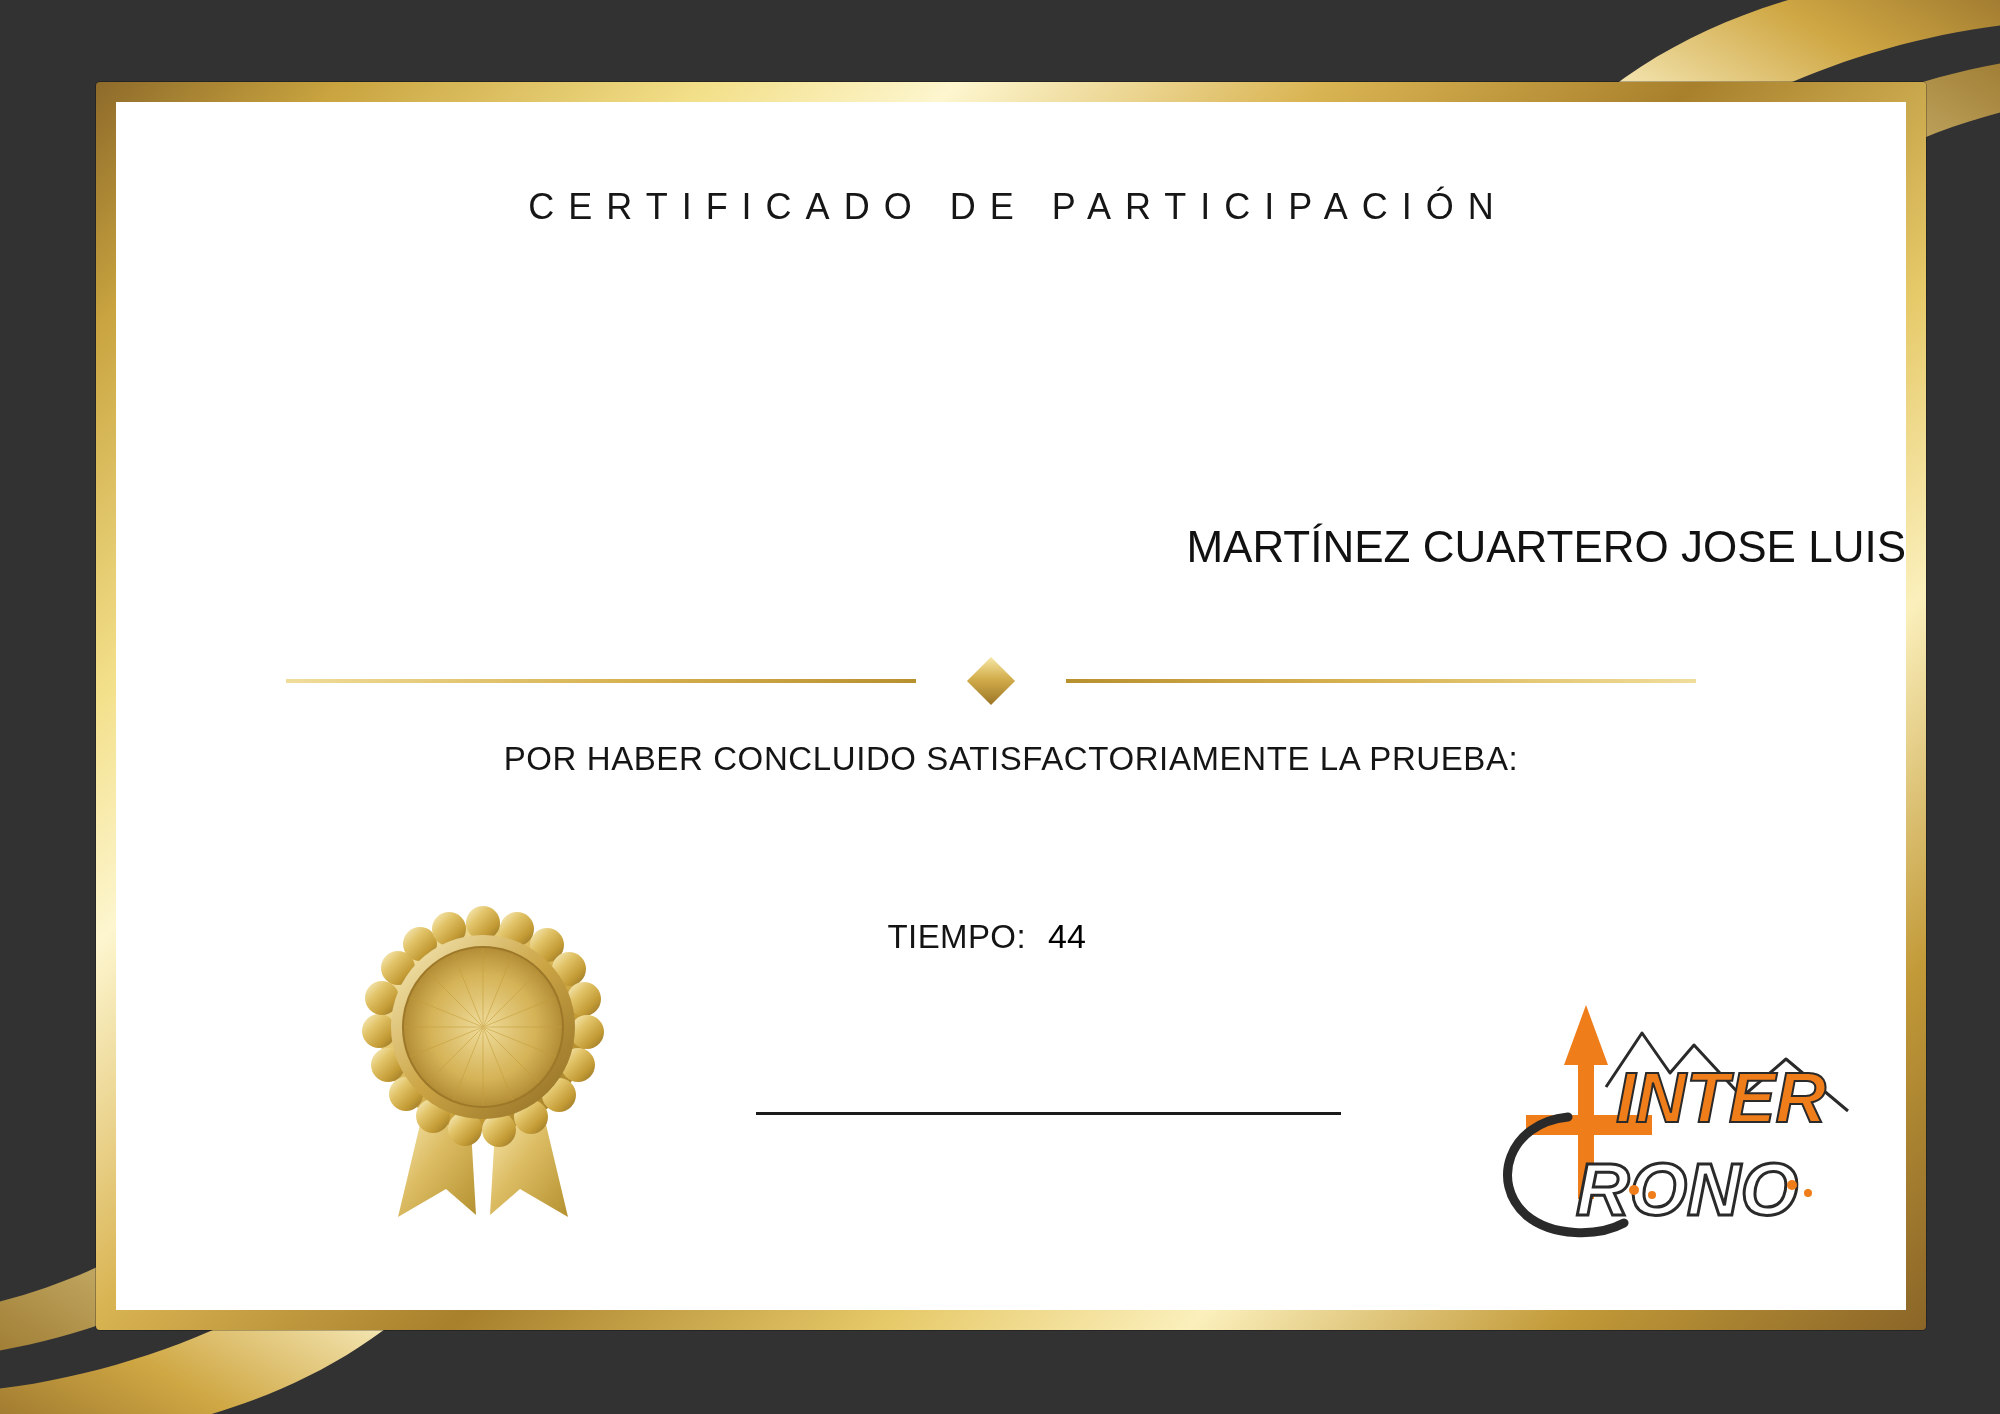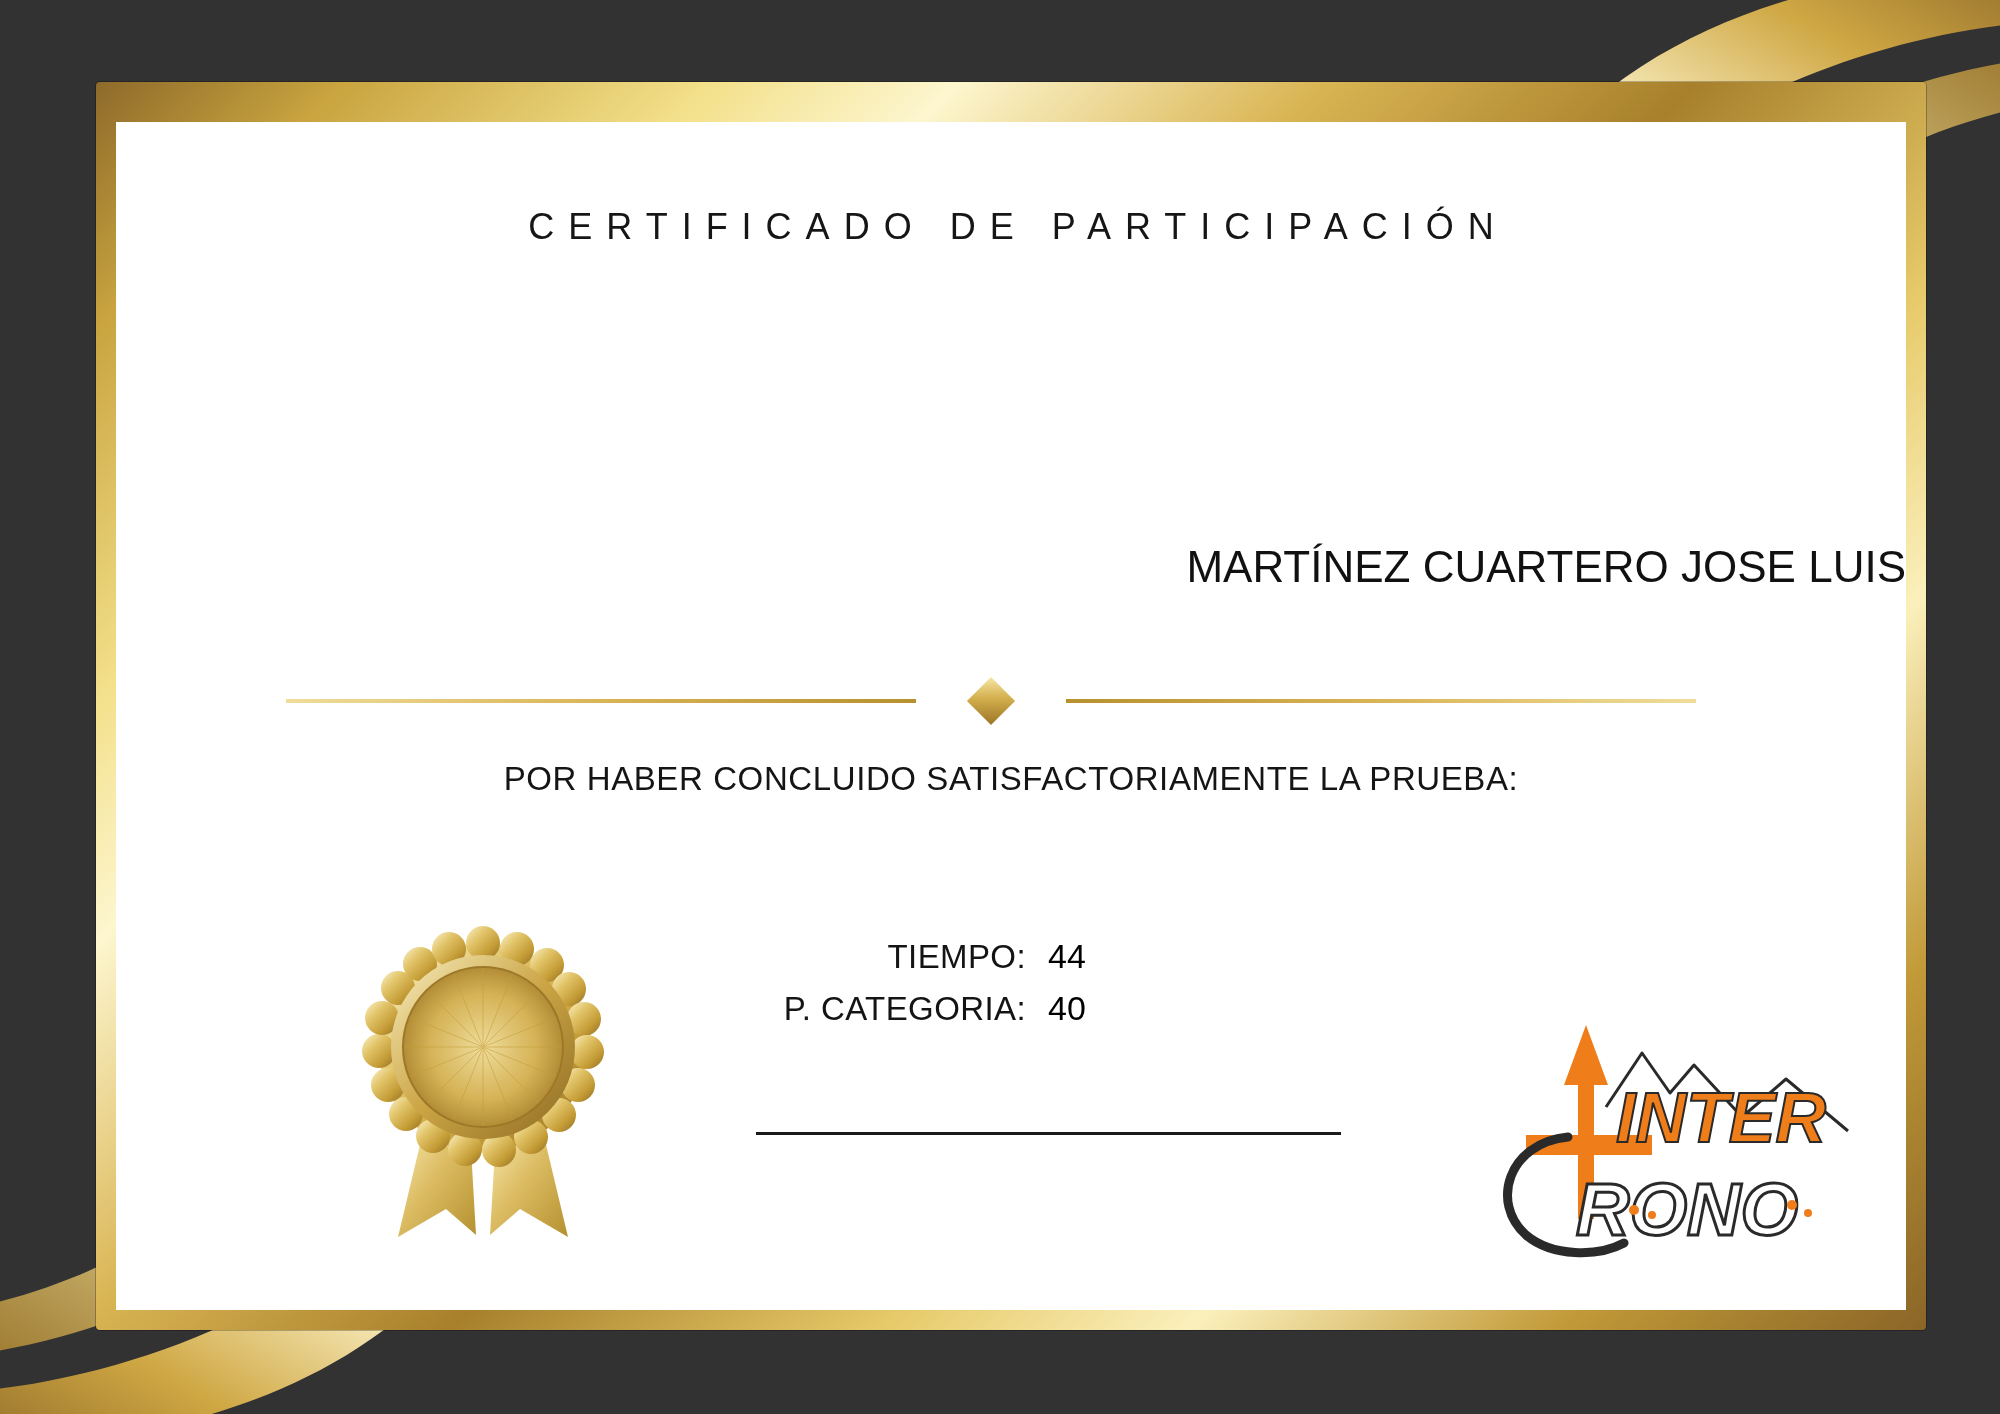--- a/index.html
+++ b/index.html
@@ -45,21 +45,20 @@
     border-radius: 4px;
     box-shadow: 0 0 0 1px rgba(0,0,0,0.25);
   }
   .inner-white {
     position: absolute;
     left: 20px;
     top: 20px;
     right: 20px;
     bottom: 20px;
     background: #ffffff;
-    margin-top: 20px;
   }
 
   
   .content {
     position: absolute;
     left: 0; top: 0; right: 0; bottom: 0;
   }
 
   .cert-heading {
     position: absolute;
@@ -244,24 +243,20 @@
           <div class="diamond"></div>
           <div class="bar right"></div>
         </div>
 
         <div class="subtitle">POR HABER CONCLUIDO SATISFACTORIAMENTE LA PRUEBA:</div>
 
         <div class="results">
           <div class="result-row">
             <div class="result-label">TIEMPO:</div>
             <div class="result-value">44</div>
-          </div>
-          <div class="result-row">
-            <div class="result-label">P. CATEGORIA:</div>
-            <div class="result-value">40</div>
           </div>
         </div>
         <div class="results-rule"></div>
 
         <svg class="medal" viewBox="0 0 290 330">
           <defs>
             <linearGradient id="ribbon" x1="0" y1="0" x2="1" y2="1">
               <stop offset="0%" stop-color="#f7e9b0"></stop>
               <stop offset="45%" stop-color="#dcbc63"></stop>
               <stop offset="100%" stop-color="#b4912f"></stop>

